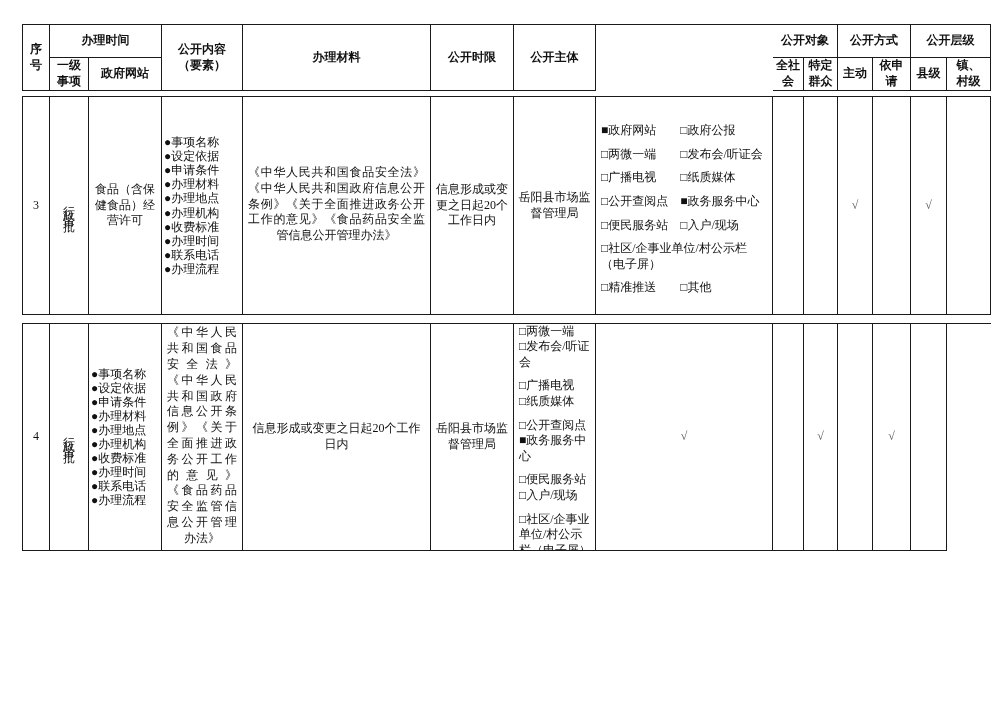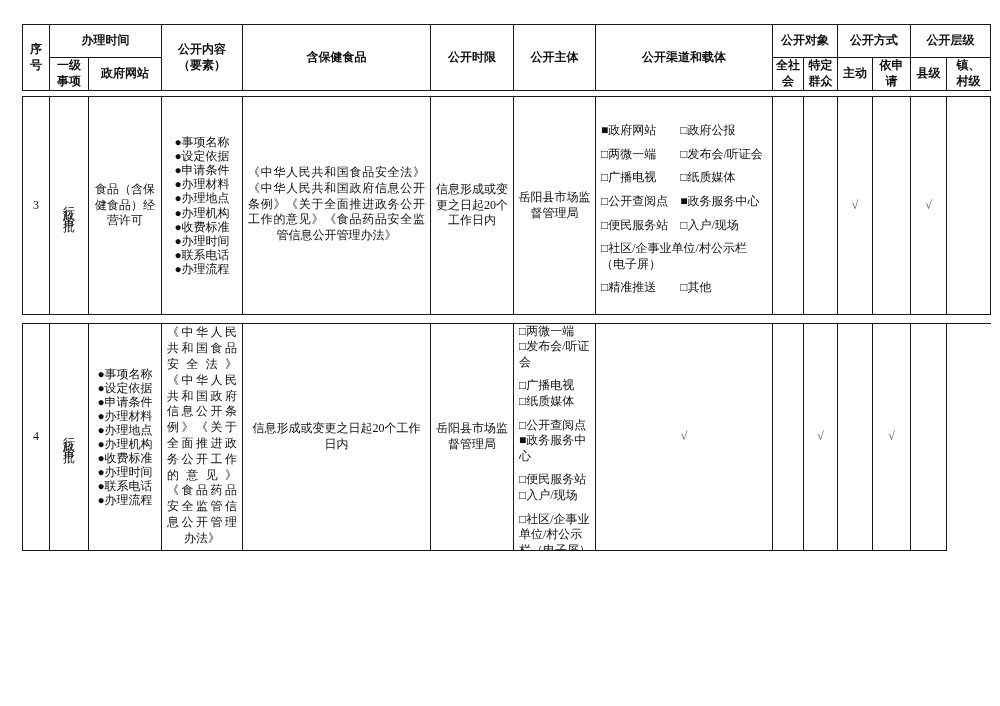--- a/index.html
+++ b/index.html
@@ -32,21 +32,21 @@
     overflow:hidden;
     padding:1px 2px;
   }
   .pre { white-space:pre-line; }
   .span2r { grid-row:1 / 3; }
   .vert {
     writing-mode:vertical-rl; text-orientation:upright;
     letter-spacing:5px; line-height:1;
   }
   .list-cell {
-    flex-direction:column; align-items:center; justify-content:center;
+    flex-direction:column; align-items:flex-start; justify-content:center;
     text-align:left; padding-left:2px; line-height:1.17;
   }
   .channel-cell {
     flex-direction:column; align-items:flex-start; justify-content:center;
     text-align:left; padding:0 3px 0 5px; line-height:1.3;
   }
   .channel-cell .ch-line { display:block;margin-top:8px; }
   .basis-cell { padding:0 5px;font-family:Liberation Mono, monospace; }
   .basis-cell .basis-text { width:100%; text-align:justify; text-align-last:center; }
   .mark { color:#555; font-size:12px; }
@@ -60,24 +60,23 @@
 
     <div class="block hdr">
       <div class="cell pre span2r" style="grid-column:1">序
 号</div>
       <div class="cell" style="grid-column:2 / 4; grid-row:1">办理时间</div>
       <div class="cell pre" style="grid-column:2; grid-row:2">一级
 事项</div>
       <div class="cell" style="grid-column:3; grid-row:2">政府网站</div>
       <div class="cell pre span2r" style="grid-column:4">公开内容
 （要素）</div>
-      <div class="cell span2r" style="grid-column:5">含保健食品</div>
+      <div class="cell span2r" style="grid-column:5">办理材料</div>
       <div class="cell span2r" style="grid-column:7">公开主体</div>
       <div class="cell span2r" style="grid-column:6">公开时限</div>
-      <div class="cell span2r" style="grid-column:8">公开渠道和载体</div>
       <div class="cell" style="grid-column:9 / 11; grid-row:1">公开对象</div>
       <div class="cell pre" style="grid-column:9; grid-row:2">全社
 会</div>
       <div class="cell pre" style="grid-column:10; grid-row:2">特定
 群众</div>
       <div class="cell" style="grid-column:11 / 13; grid-row:1">公开方式</div>
       <div class="cell" style="grid-column:11; grid-row:2">主动</div>
       <div class="cell pre" style="grid-column:12; grid-row:2">依申
 请</div>
       <div class="cell" style="grid-column:13 / 15; grid-row:1">公开层级</div>

